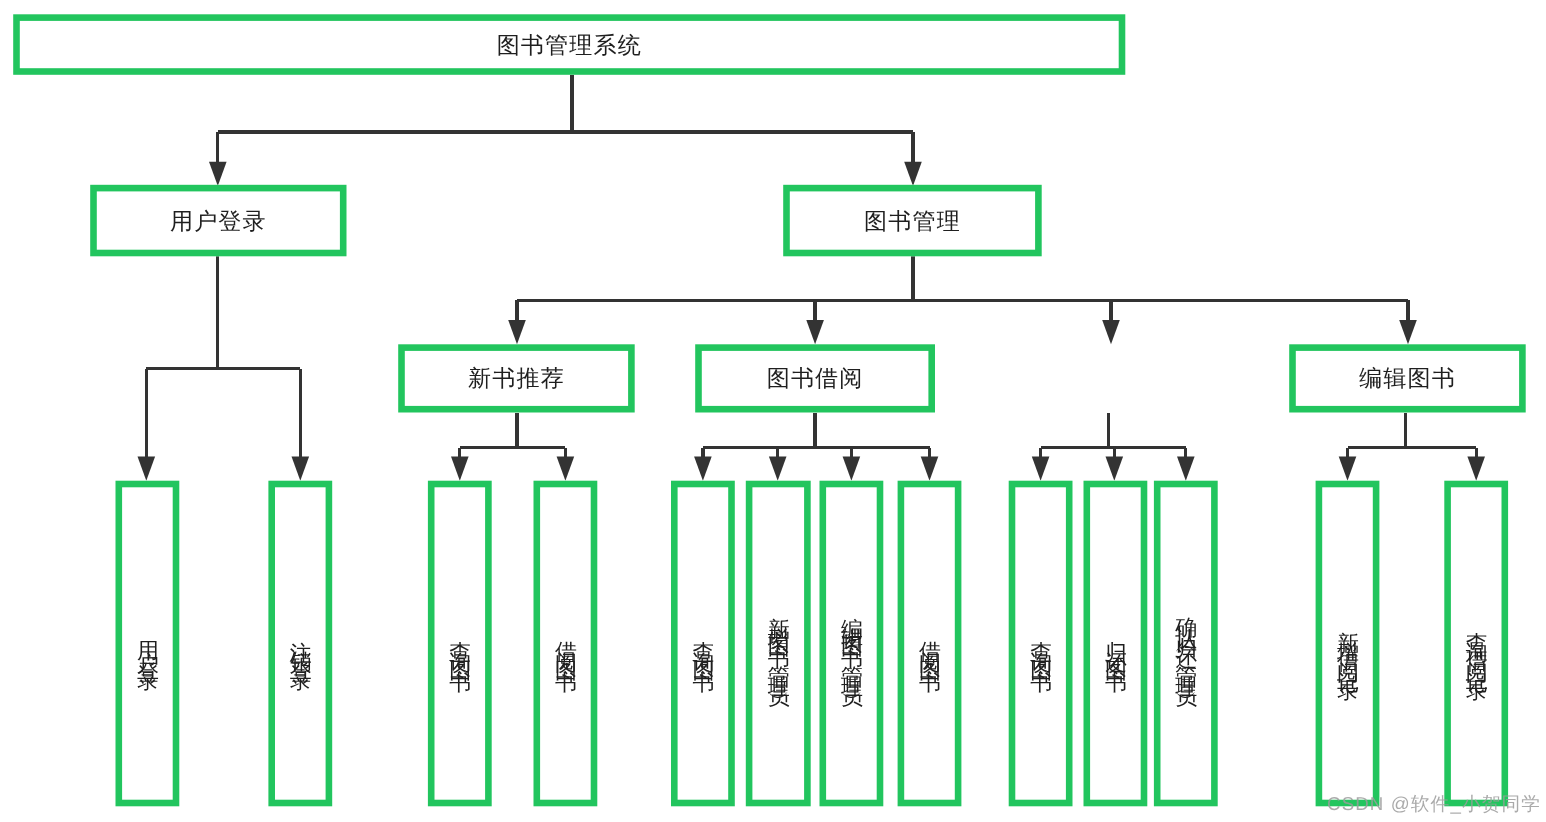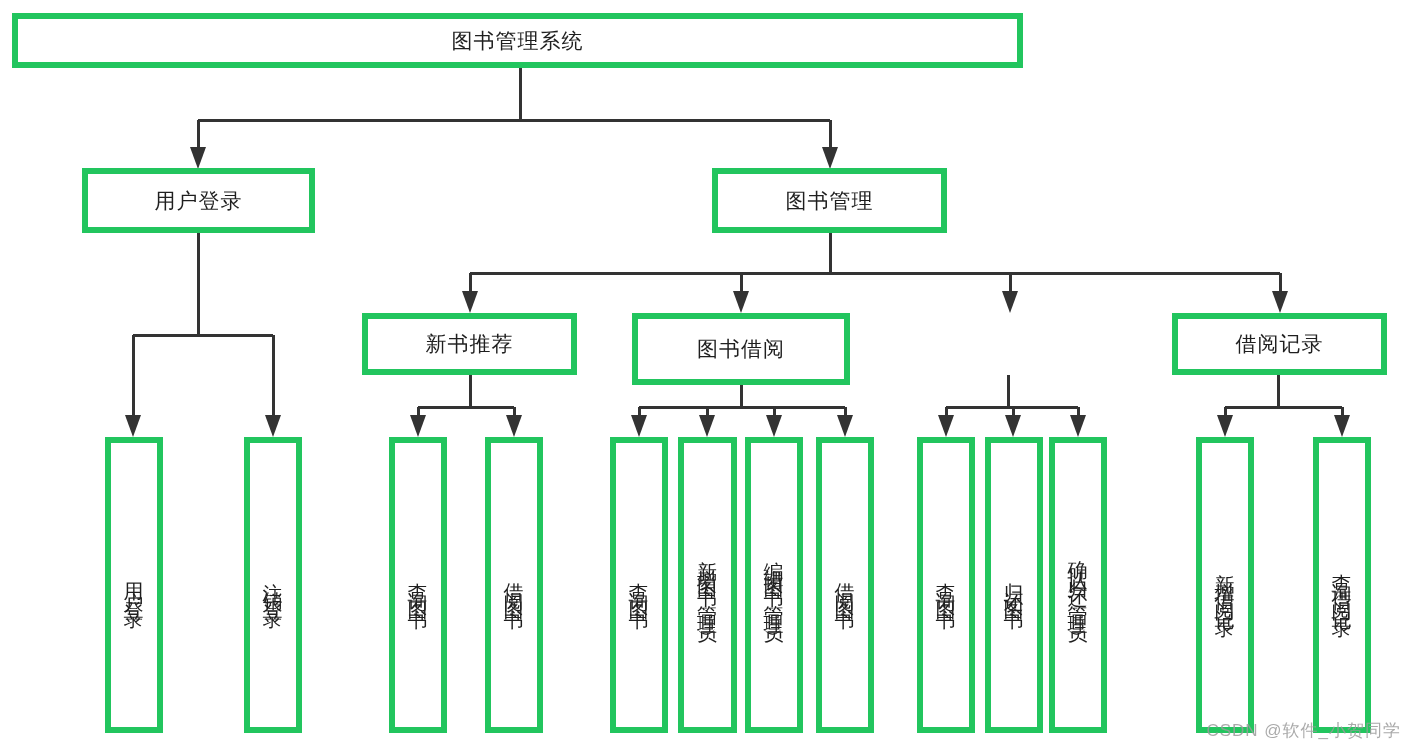--- a/index.html
+++ b/index.html
@@ -111,22 +111,22 @@
       <polygon points="1217,415 1233,415 1225,437" fill="#333333"></polygon>
       <polygon points="1334,415 1350,415 1342,437" fill="#333333"></polygon>
     </svg>
 
   <div class="node h" style="left:12px;top:13px;width:1011px;height:55px">图书管理系统</div>
 
   <div class="node h" style="left:82px;top:168px;width:233px;height:65px">用户登录</div>
   <div class="node h" style="left:362px;top:313px;width:215px;height:62px">新书推荐</div>
 
   <div class="node h" style="left:712px;top:168px;width:235px;height:65px">图书管理</div>
-  <div class="node h" style="left:632px;top:313px;width:218px;height:72px">图书借阅</div>
-  <div class="node h" style="left:1172px;top:313px;width:215px;height:62px">借阅记录</div>
+  <div class="node h" style="left:632px;top:313px;width:218px;height:62px">图书借阅</div>
+  <div class="node h" style="left:1172px;top:313px;width:215px;height:62px">编辑图书</div>
 
   <div class="node leaf" style="left:105px;top:437px;width:58px;height:296px">
     <span class="vtext">用户登录</span>
   </div>
   <div class="node leaf" style="left:244px;top:437px;width:58px;height:296px">
     <span class="vtext">注销登录</span>
   </div>
 
   <div class="node leaf" style="left:389px;top:437px;width:58px;height:296px">
     <span class="vtext">查询图书</span>

